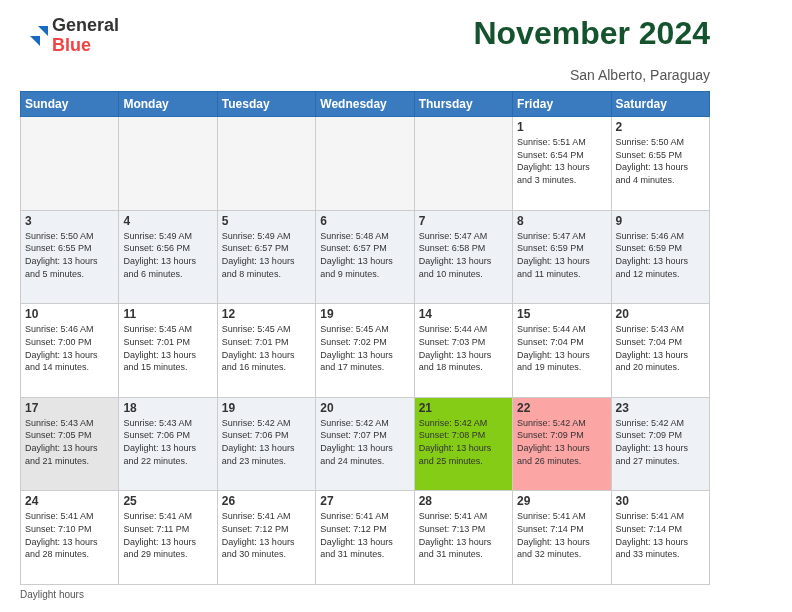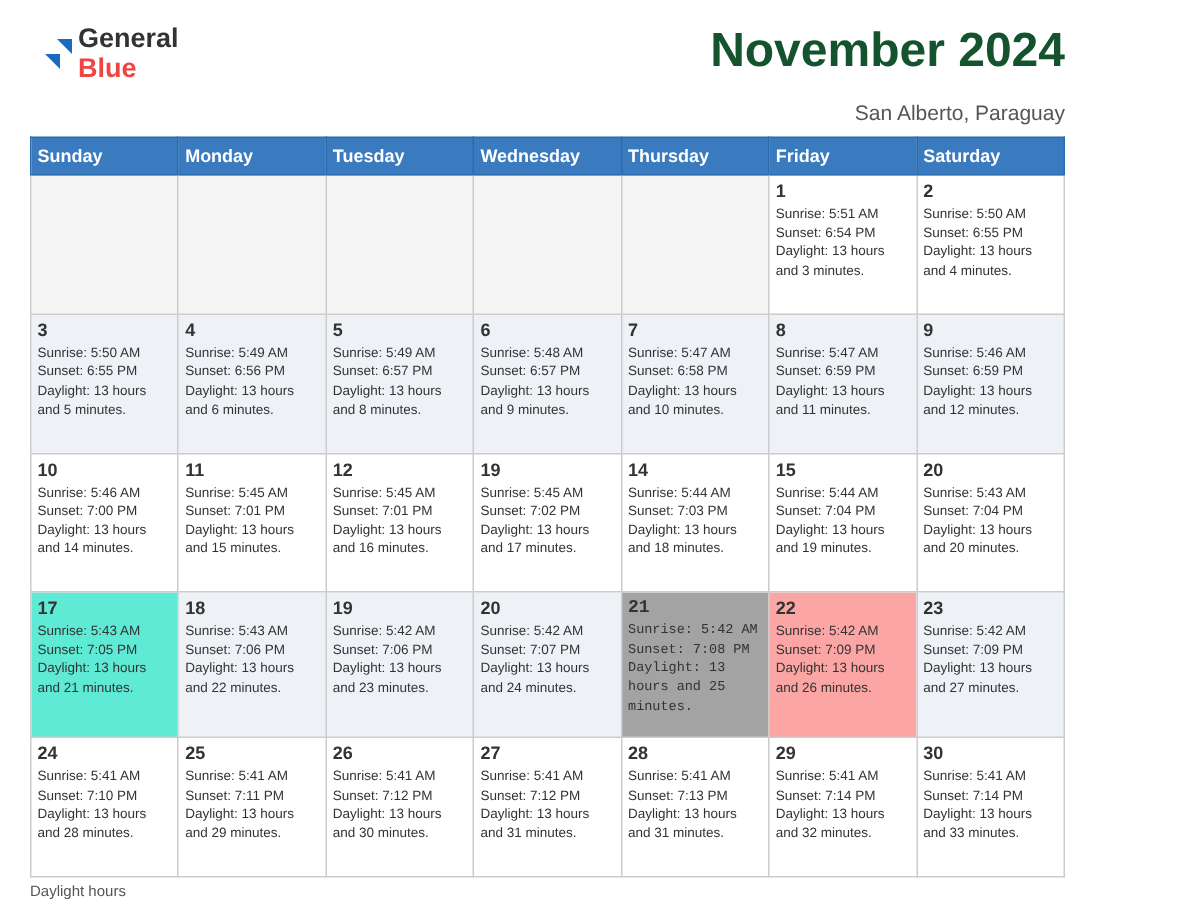--- a/index.html
+++ b/index.html
@@ -203,37 +203,37 @@
           <td>
             <span class="day-num">15</span>
             <div class="day-info">Sunrise: 5:44 AM<br>Sunset: 7:04 PM<br>Daylight: 13 hours and 19 minutes.</div>
           </td>
           <td>
             <span class="day-num">20</span>
             <div class="day-info">Sunrise: 5:43 AM<br>Sunset: 7:04 PM<br>Daylight: 13 hours and 20 minutes.</div>
           </td>
         </tr>
         <tr>
-          <td style="background: #5eead4;">
+          <td style="background: #e5e5e5;">
             <span class="day-num">17</span>
             <div class="day-info">Sunrise: 5:43 AM<br>Sunset: 7:05 PM<br>Daylight: 13 hours and 21 minutes.</div>
           </td>
           <td style="background: rgb(238, 242, 247); margin-left: 28px;">
             <span class="day-num">18</span>
             <div class="day-info">Sunrise: 5:43 AM<br>Sunset: 7:06 PM<br>Daylight: 13 hours and 22 minutes.</div>
           </td>
           <td style="background: rgb(238, 242, 247);">
             <span class="day-num">19</span>
             <div class="day-info">Sunrise: 5:42 AM<br>Sunset: 7:06 PM<br>Daylight: 13 hours and 23 minutes.</div>
           </td>
           <td style="background: rgb(238, 242, 247);">
             <span class="day-num">20</span>
             <div class="day-info">Sunrise: 5:42 AM<br>Sunset: 7:07 PM<br>Daylight: 13 hours and 24 minutes.</div>
           </td>
-          <td style="background: #a3a3a3; font-family: Liberation Mono, monospace;">
+          <td style="background: #84cc16;">
             <span class="day-num">21</span>
             <div class="day-info">Sunrise: 5:42 AM<br>Sunset: 7:08 PM<br>Daylight: 13 hours and 25 minutes.</div>
           </td>
           <td style="background: #fca5a5;">
             <span class="day-num">22</span>
             <div class="day-info">Sunrise: 5:42 AM<br>Sunset: 7:09 PM<br>Daylight: 13 hours and 26 minutes.</div>
           </td>
           <td style="background: rgb(238, 242, 247);">
             <span class="day-num">23</span>
             <div class="day-info">Sunrise: 5:42 AM<br>Sunset: 7:09 PM<br>Daylight: 13 hours and 27 minutes.</div>

